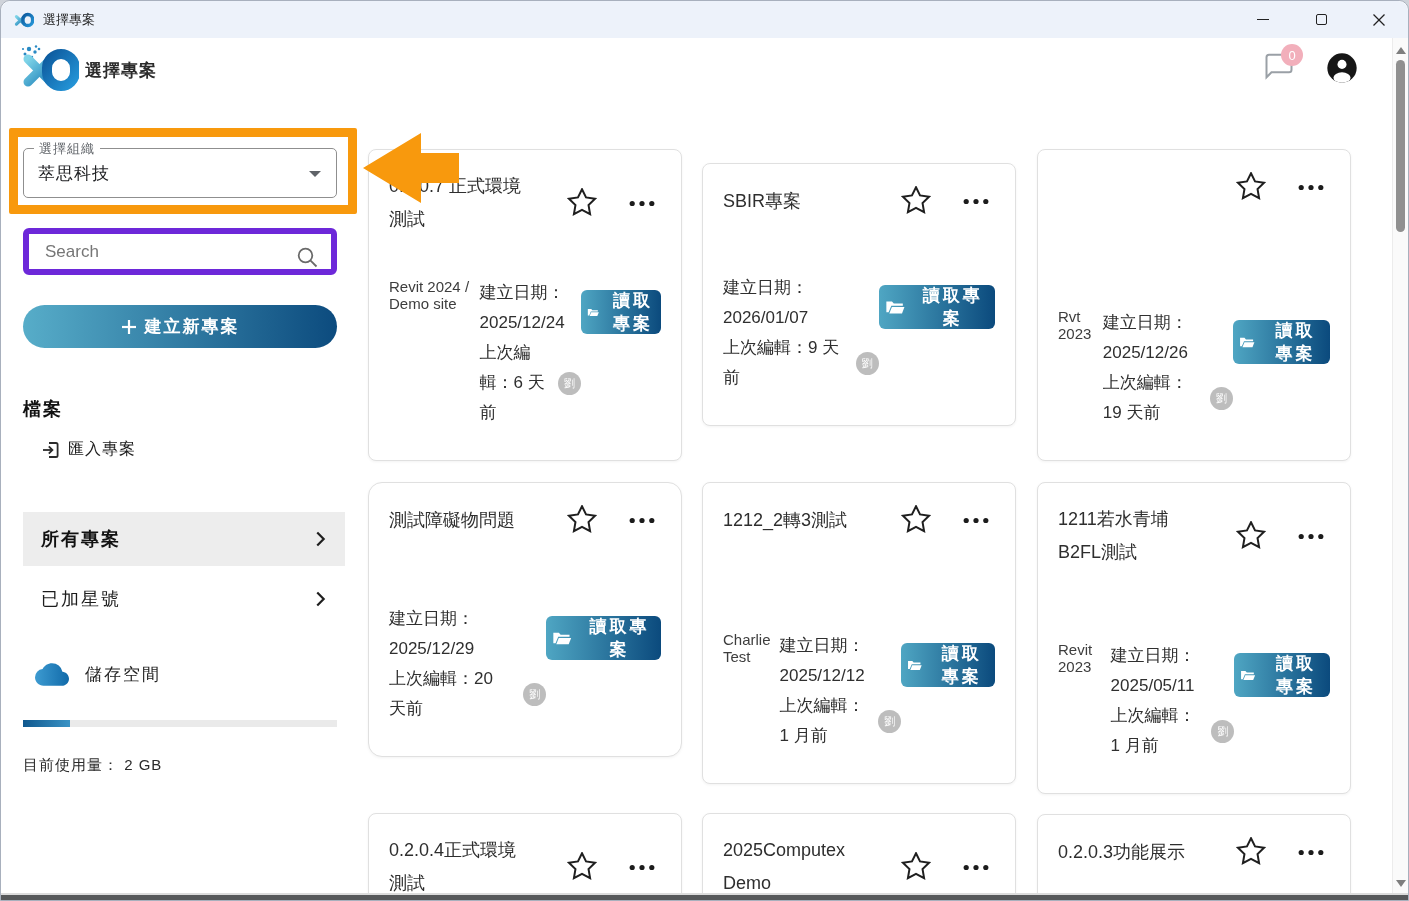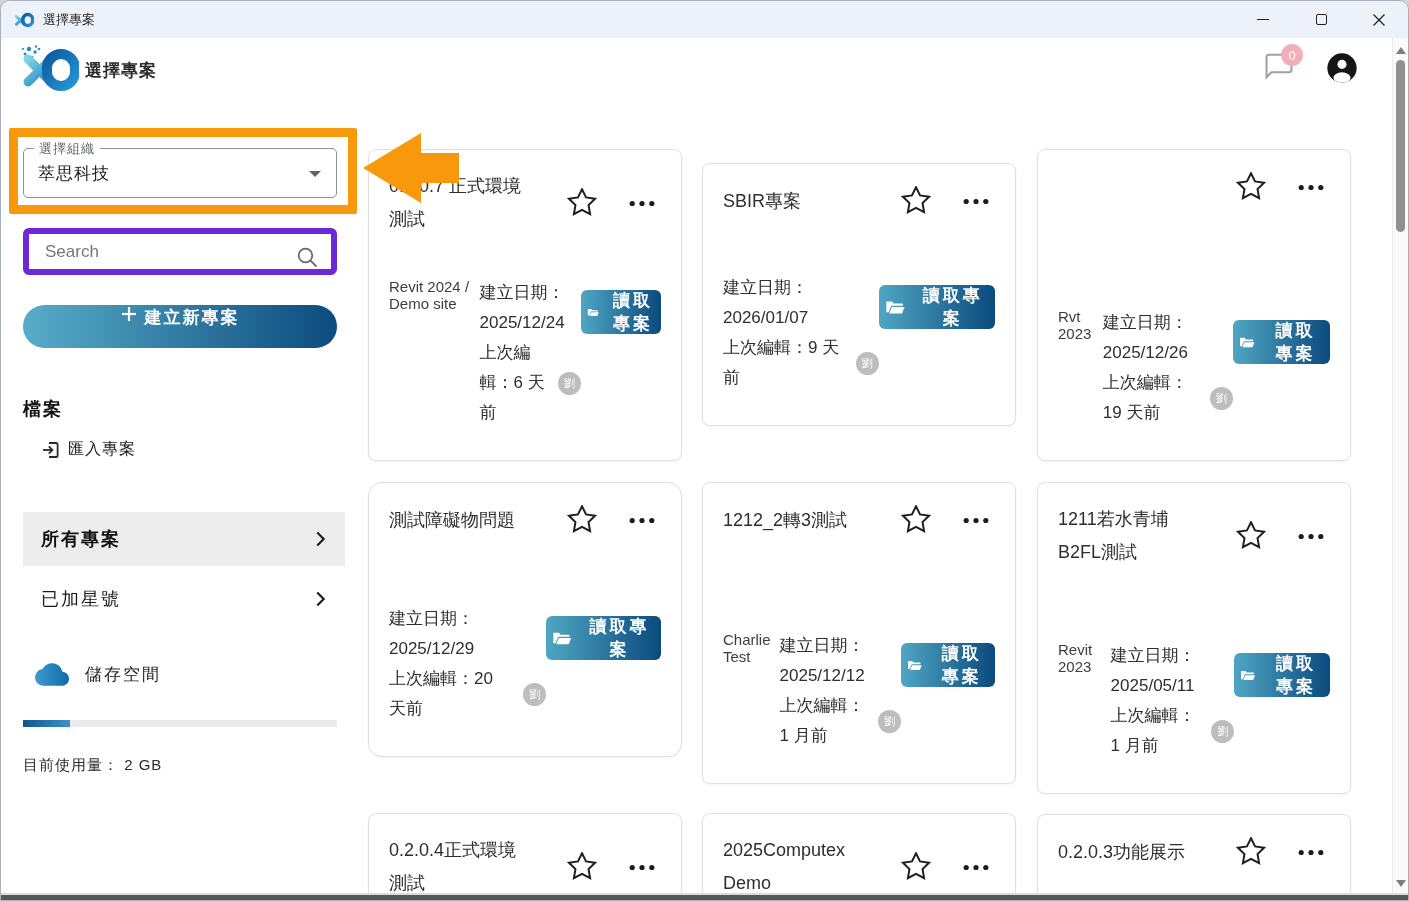--- a/index.html
+++ b/index.html
@@ -41,21 +41,21 @@
   
   .search-box{position:absolute;left:22px;top:227px;width:314px;height:47px;
     border:6px solid #6d28d9;border-radius:6px;background:#fff;}
   .search-box input{position:absolute;inset:0;border:none;outline:none;background:transparent;
     padding:0 44px 0 16px;font-size:17px;color:#222;font-family:inherit;}
   .search-box input::placeholder{color:#767676;}
   .search-icon{position:absolute;right:12px;top:12px;}
   
   .create-btn{position:absolute;left:22px;top:304px;width:314px;height:43px;border:none;
     border-radius:22px;background:linear-gradient(90deg,#57adc9,#0c4b7e);color:#fff;
-    display:flex;justify-content:center;gap:8px;font-size:17px;font-weight:bold;
+    display:flex;align-items:center;justify-content:center;gap:8px;font-size:17px;font-weight:bold;
     letter-spacing:2px;cursor:pointer;font-family:inherit;}
   
   .files-heading{position:absolute;left:22px;top:396px;font-size:18px;font-weight:bold;color:#111;letter-spacing:2px;}
   .import-row{position:absolute;left:40px;top:438px;display:flex;align-items:center;gap:7px;cursor:pointer;}
   .import-row span{font-size:16px;color:#1c1c1c;letter-spacing:1px;}
   .nav-row{position:absolute;left:22px;width:322px;height:54px;display:flex;align-items:center;
     justify-content:space-between;padding:0 14px 0 18px;cursor:pointer;}
   .nav-all{top:511px;background:#ededed;}
   .nav-all span{font-size:18px;font-weight:bold;color:#121212;letter-spacing:2px;}
   .nav-star{top:571px;}

